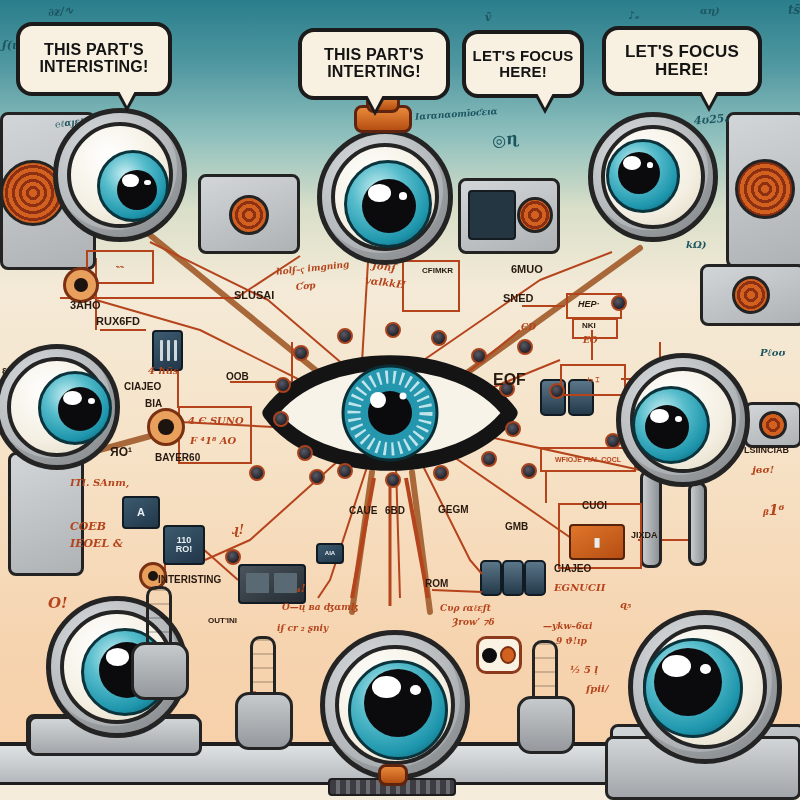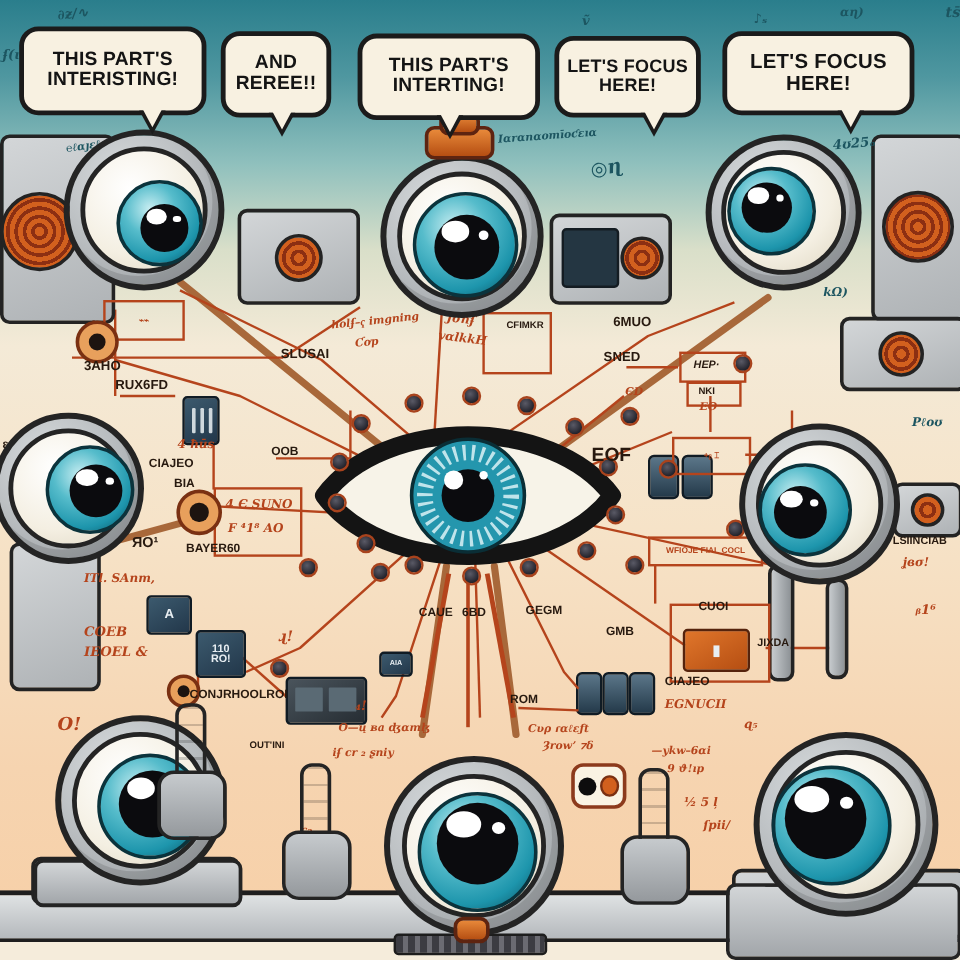--- a/index.html
+++ b/index.html
@@ -200,21 +200,21 @@
     <div class="donut" style="left: 139px; top: 562px; width: 22px; height: 22px;">
       <div class="donut-c"></div>
     </div>
     <div class="label" style="left: 70px; top: 300px; font-size: 11px;">3AHO</div>
     <div class="label" style="left: 96px; top: 316px; font-size: 11px;">RUX6FD</div>
     <div class="label" style="left: 234px; top: 290px; font-size: 11px;">SLUSAI</div>
     <div class="label" style="left: 124px; top: 382px; font-size: 10px;">CIAJEO</div>
     <div class="label" style="left: 145px; top: 399px; font-size: 10px;">BIA</div>
     <div class="label" style="left: 226px; top: 372px; font-size: 10px;">OOB</div>
     <div class="label" style="left: 155px; top: 453px; font-size: 10px;">BAYER60</div>
-    <div class="label" style="left: 158px; top: 575px; font-size: 10px;">CONJRHOOLROI</div>
+    <div class="label" style="left: 158px; top: 575px; font-size: 10px;">INTERISTING</div>
     <div class="label" style="left: 208px; top: 617px; font-size: 8px;">OUT'INI</div>
     <div class="label" style="left: 349px; top: 506px; font-size: 10px;">CAUE</div>
     <div class="label" style="left: 385px; top: 506px; font-size: 10px;">6BD</div>
     <div class="label" style="left: 438px; top: 505px; font-size: 10px;">GEGM</div>
     <div class="label" style="left: 505px; top: 522px; font-size: 10px;">GMB</div>
     <div class="label" style="left: 582px; top: 501px; font-size: 10px;">CUOI</div>
     <div class="label" style="left: 554px; top: 564px; font-size: 10px;">CIAJEO</div>
     <div class="label" style="left: 425px; top: 579px; font-size: 10px;">ROM</div>
     <div class="label" style="left: 631px; top: 531px; font-size: 9px;">JIXDA</div>
     <div class="label" style="left: 511px; top: 264px; font-size: 11px;">6MUO</div>
@@ -242,21 +242,21 @@
     <div class="label red" style="left: 277px; top: 624px; font-size: 9px;">iʄ cr ₂ ʂniy</div>
     <div class="label red" style="left: 440px; top: 604px; font-size: 9px;">Cυρ ɾαℓεƒt</div>
     <div class="label red" style="left: 452px; top: 618px; font-size: 9px;">Ȝrow’ ⁊δ</div>
     <div class="label red" style="left: 543px; top: 622px; font-size: 9px;">—ykw–6αi</div>
     <div class="label red" style="left: 556px; top: 637px; font-size: 9px;">9 ϑ!ıp</div>
     <div class="label red" style="left: 570px; top: 665px; font-size: 10px;">½ 5 ļ</div>
     <div class="label red" style="left: 586px; top: 684px; font-size: 10px;">ſpii/</div>
     <div class="label red" style="left: 48px; top: 596px; font-size: 15px;">O!</div>
     <div class="label red" style="left: 232px; top: 524px; font-size: 12px;">ɻ!</div>
     <div class="label red" style="left: 752px; top: 465px; font-size: 10px;">ʝвσ!</div>
-    <div class="label red" style="left: 763px; top: 503px; font-size: 11px;">ᵦ1⁶</div>
+    <div class="label red" style="left: 763px; top: 503px; font-size: 14px;">ᵦ1⁶</div>
     <div class="label red" style="left: 296px; top: 583px; font-size: 11px;">₄!</div>
     <div class="label red" style="left: 88px; top: 636px; font-size: 11px;">ϟ</div>
     <div class="label red" style="left: 150px; top: 694px; font-size: 10px;">⁊ᵥ</div>
     <div class="label red" style="left: 250px; top: 688px; font-size: 10px;">ɕ₂</div>
     <div class="label red" style="left: 428px; top: 666px; font-size: 10px;">ɰʅ</div>
     <div class="label red" style="left: 620px; top: 600px; font-size: 10px;">ɋ₅</div>
     <div class="label teal" style="left: 48px; top: 6px; font-size: 11px; transform: rotate(-6deg);">∂ƶ/∿</div>
     <div class="label teal" style="left: 2px; top: 40px; font-size: 11px;">ʄ(ɩ</div>
     <div class="label teal" style="left: 55px; top: 118px; font-size: 9px; transform: rotate(-8deg);">℮ℓαȷεℓσ’</div>
     <div class="label teal" style="left: 485px; top: 12px; font-size: 11px;">ṽ</div>
@@ -354,21 +354,19 @@
     <div class="hand" style="left: 250px; top: 636px; width: 54px; height: 112px;">
       <div class="finger"></div>
       <div class="fist"></div>
     </div>
     <div class="hand" style="left: 532px; top: 640px; width: 54px; height: 112px;">
       <div class="finger"></div>
       <div class="fist"></div>
     </div>
     <div class="bubble" style="left: 16px; top: 22px; width: 148px; height: 66px; font-size: 16px;">THIS PART'S
 INTERISTING!<div class="tail-o" style="left: 96px;"></div><div class="tail-i" style="left: 99px;"></div></div>
-    <div class="bubble" style="left: 184px; top: 26px; width: 84px; height: 64px; font-size: 16px;">AND
-REREE!!<div class="tail-o" style="left: 36px;"></div><div class="tail-i" style="left: 39px;"></div></div>
     <div class="bubble" style="left: 298px; top: 28px; width: 144px; height: 64px; font-size: 16px;">THIS PART'S
 INTERTING!<div class="tail-o" style="left: 62px;"></div><div class="tail-i" style="left: 65px;"></div></div>
     <div class="bubble" style="left: 462px; top: 30px; width: 114px; height: 60px; font-size: 15px;">LET'S FOCUS
 HERE!<div class="tail-o" style="left: 68px;"></div><div class="tail-i" style="left: 71px;"></div></div>
     <div class="bubble" style="left: 602px; top: 26px; width: 152px; height: 62px; font-size: 17px;">LET'S FOCUS
 HERE!<div class="tail-o" style="left: 92px;"></div><div class="tail-i" style="left: 95px;"></div></div>
   </div>
 
 </body></html>

